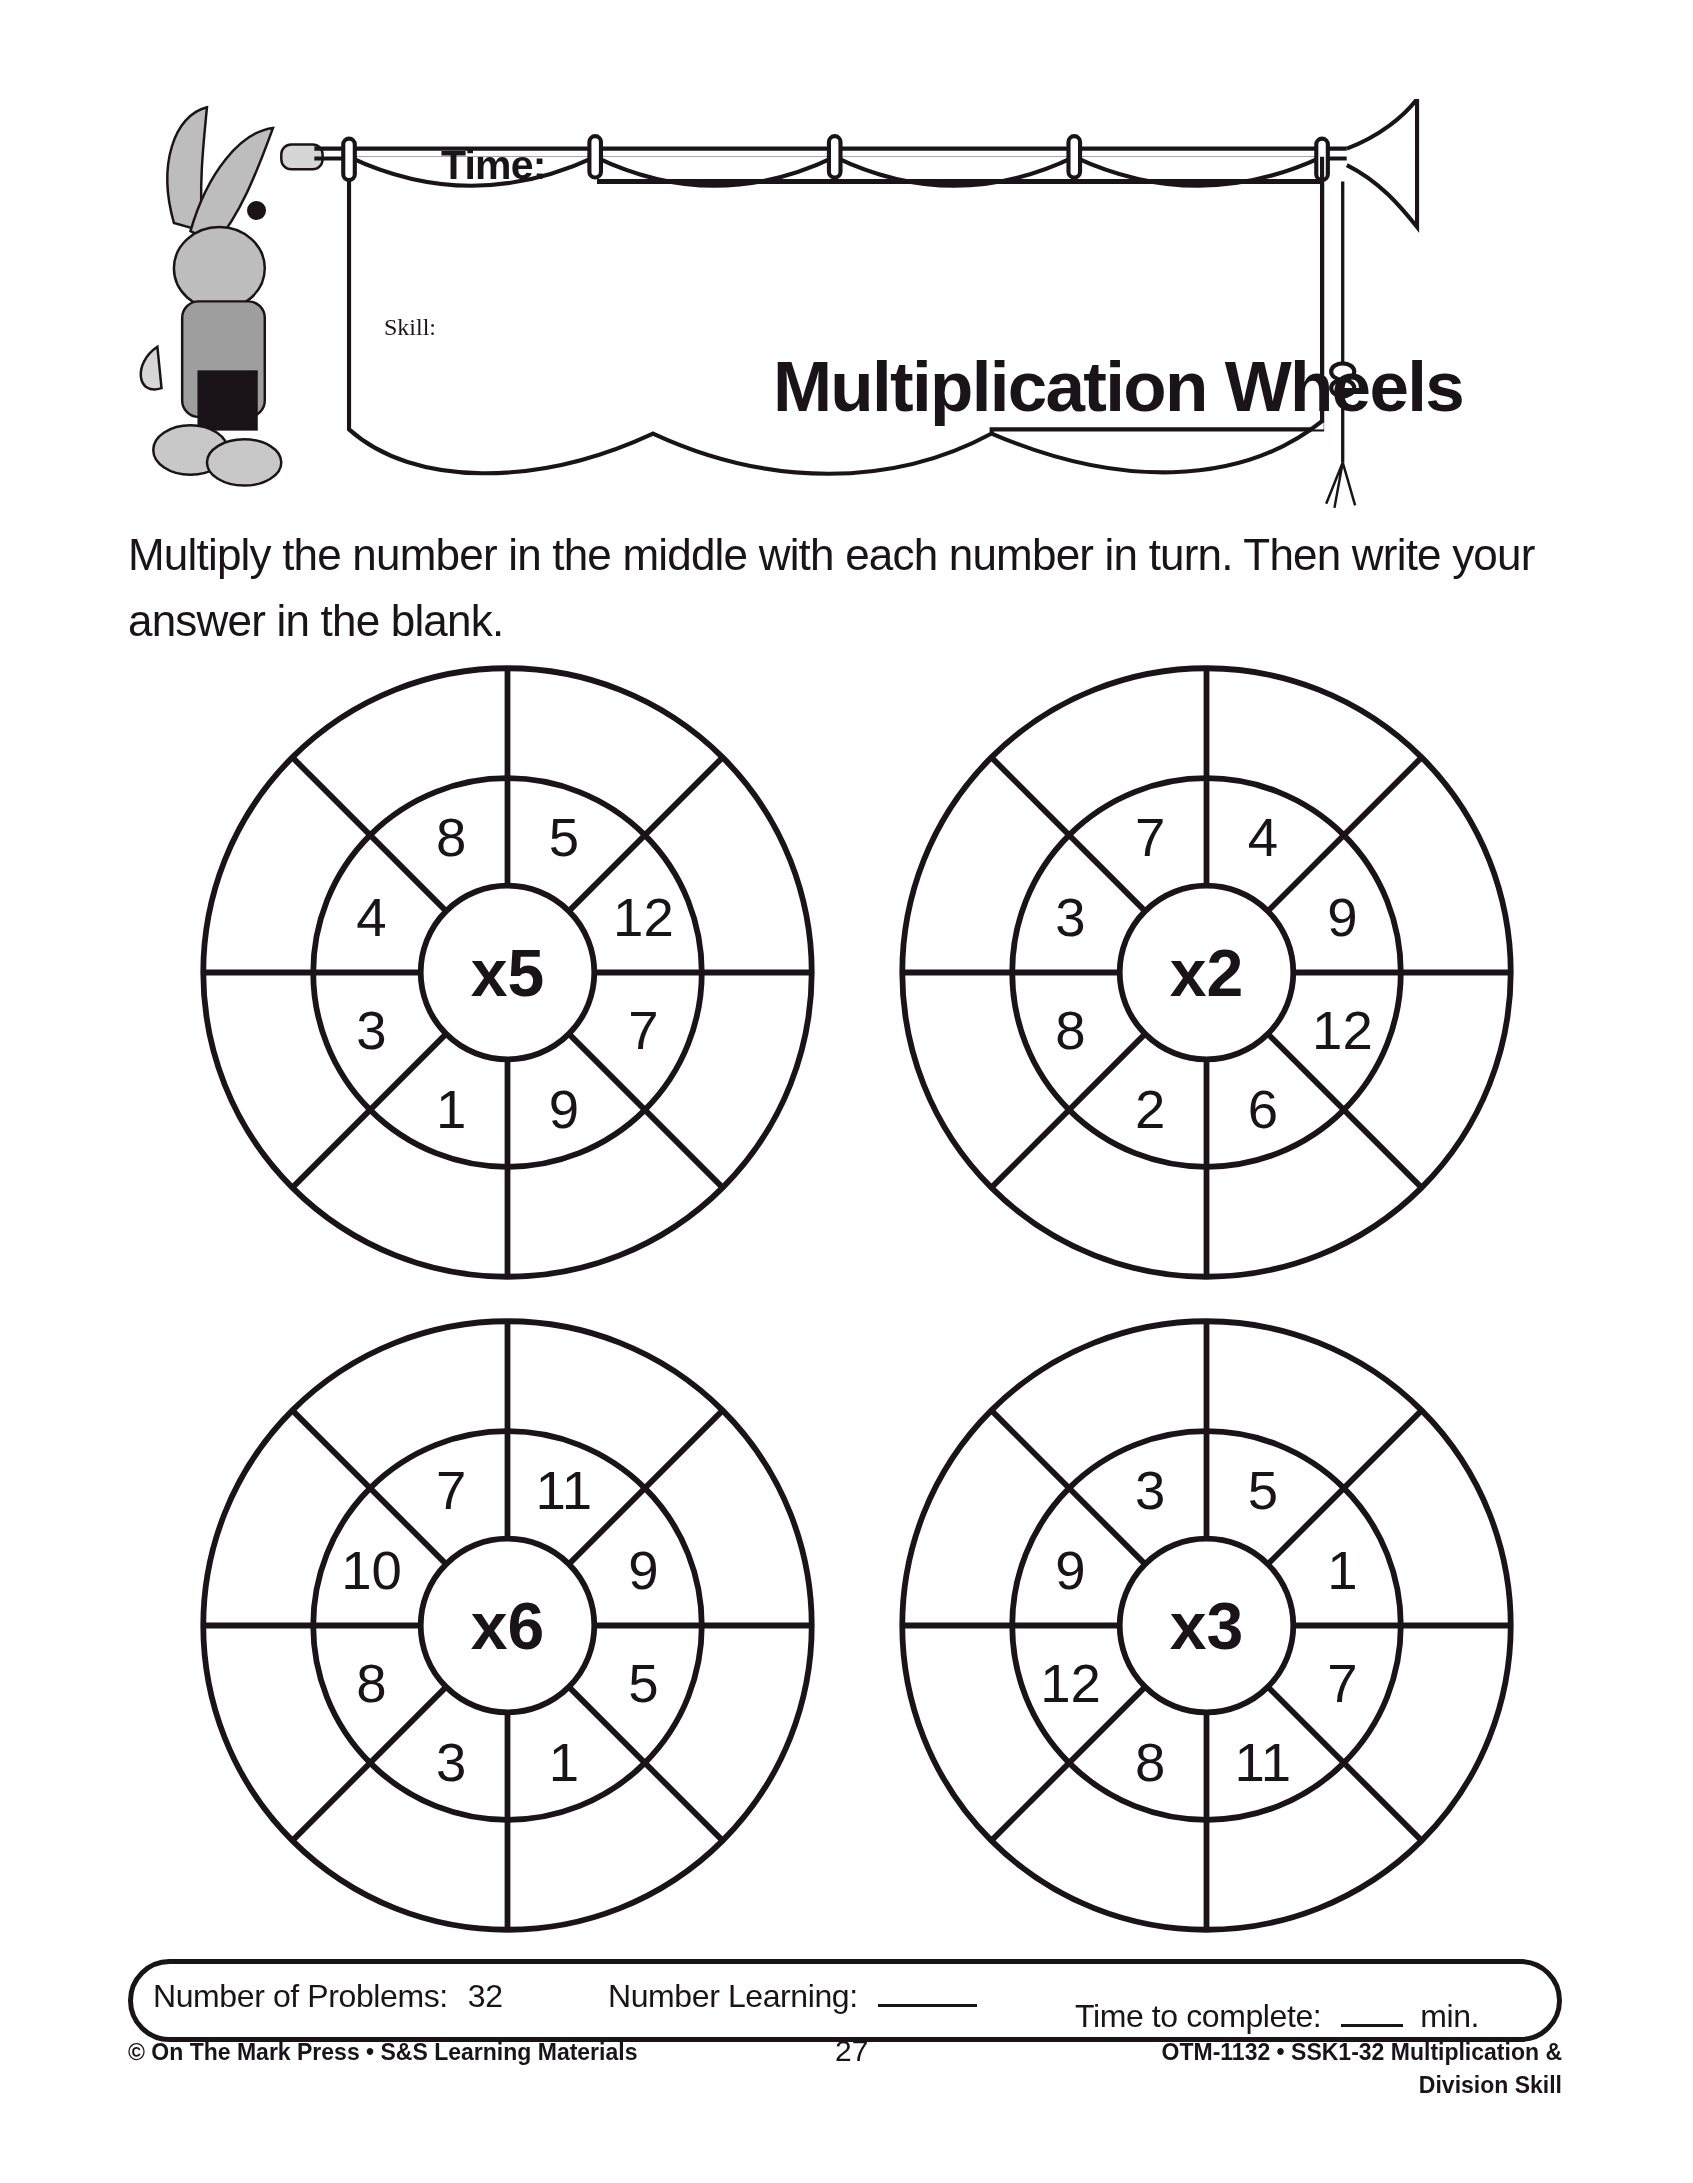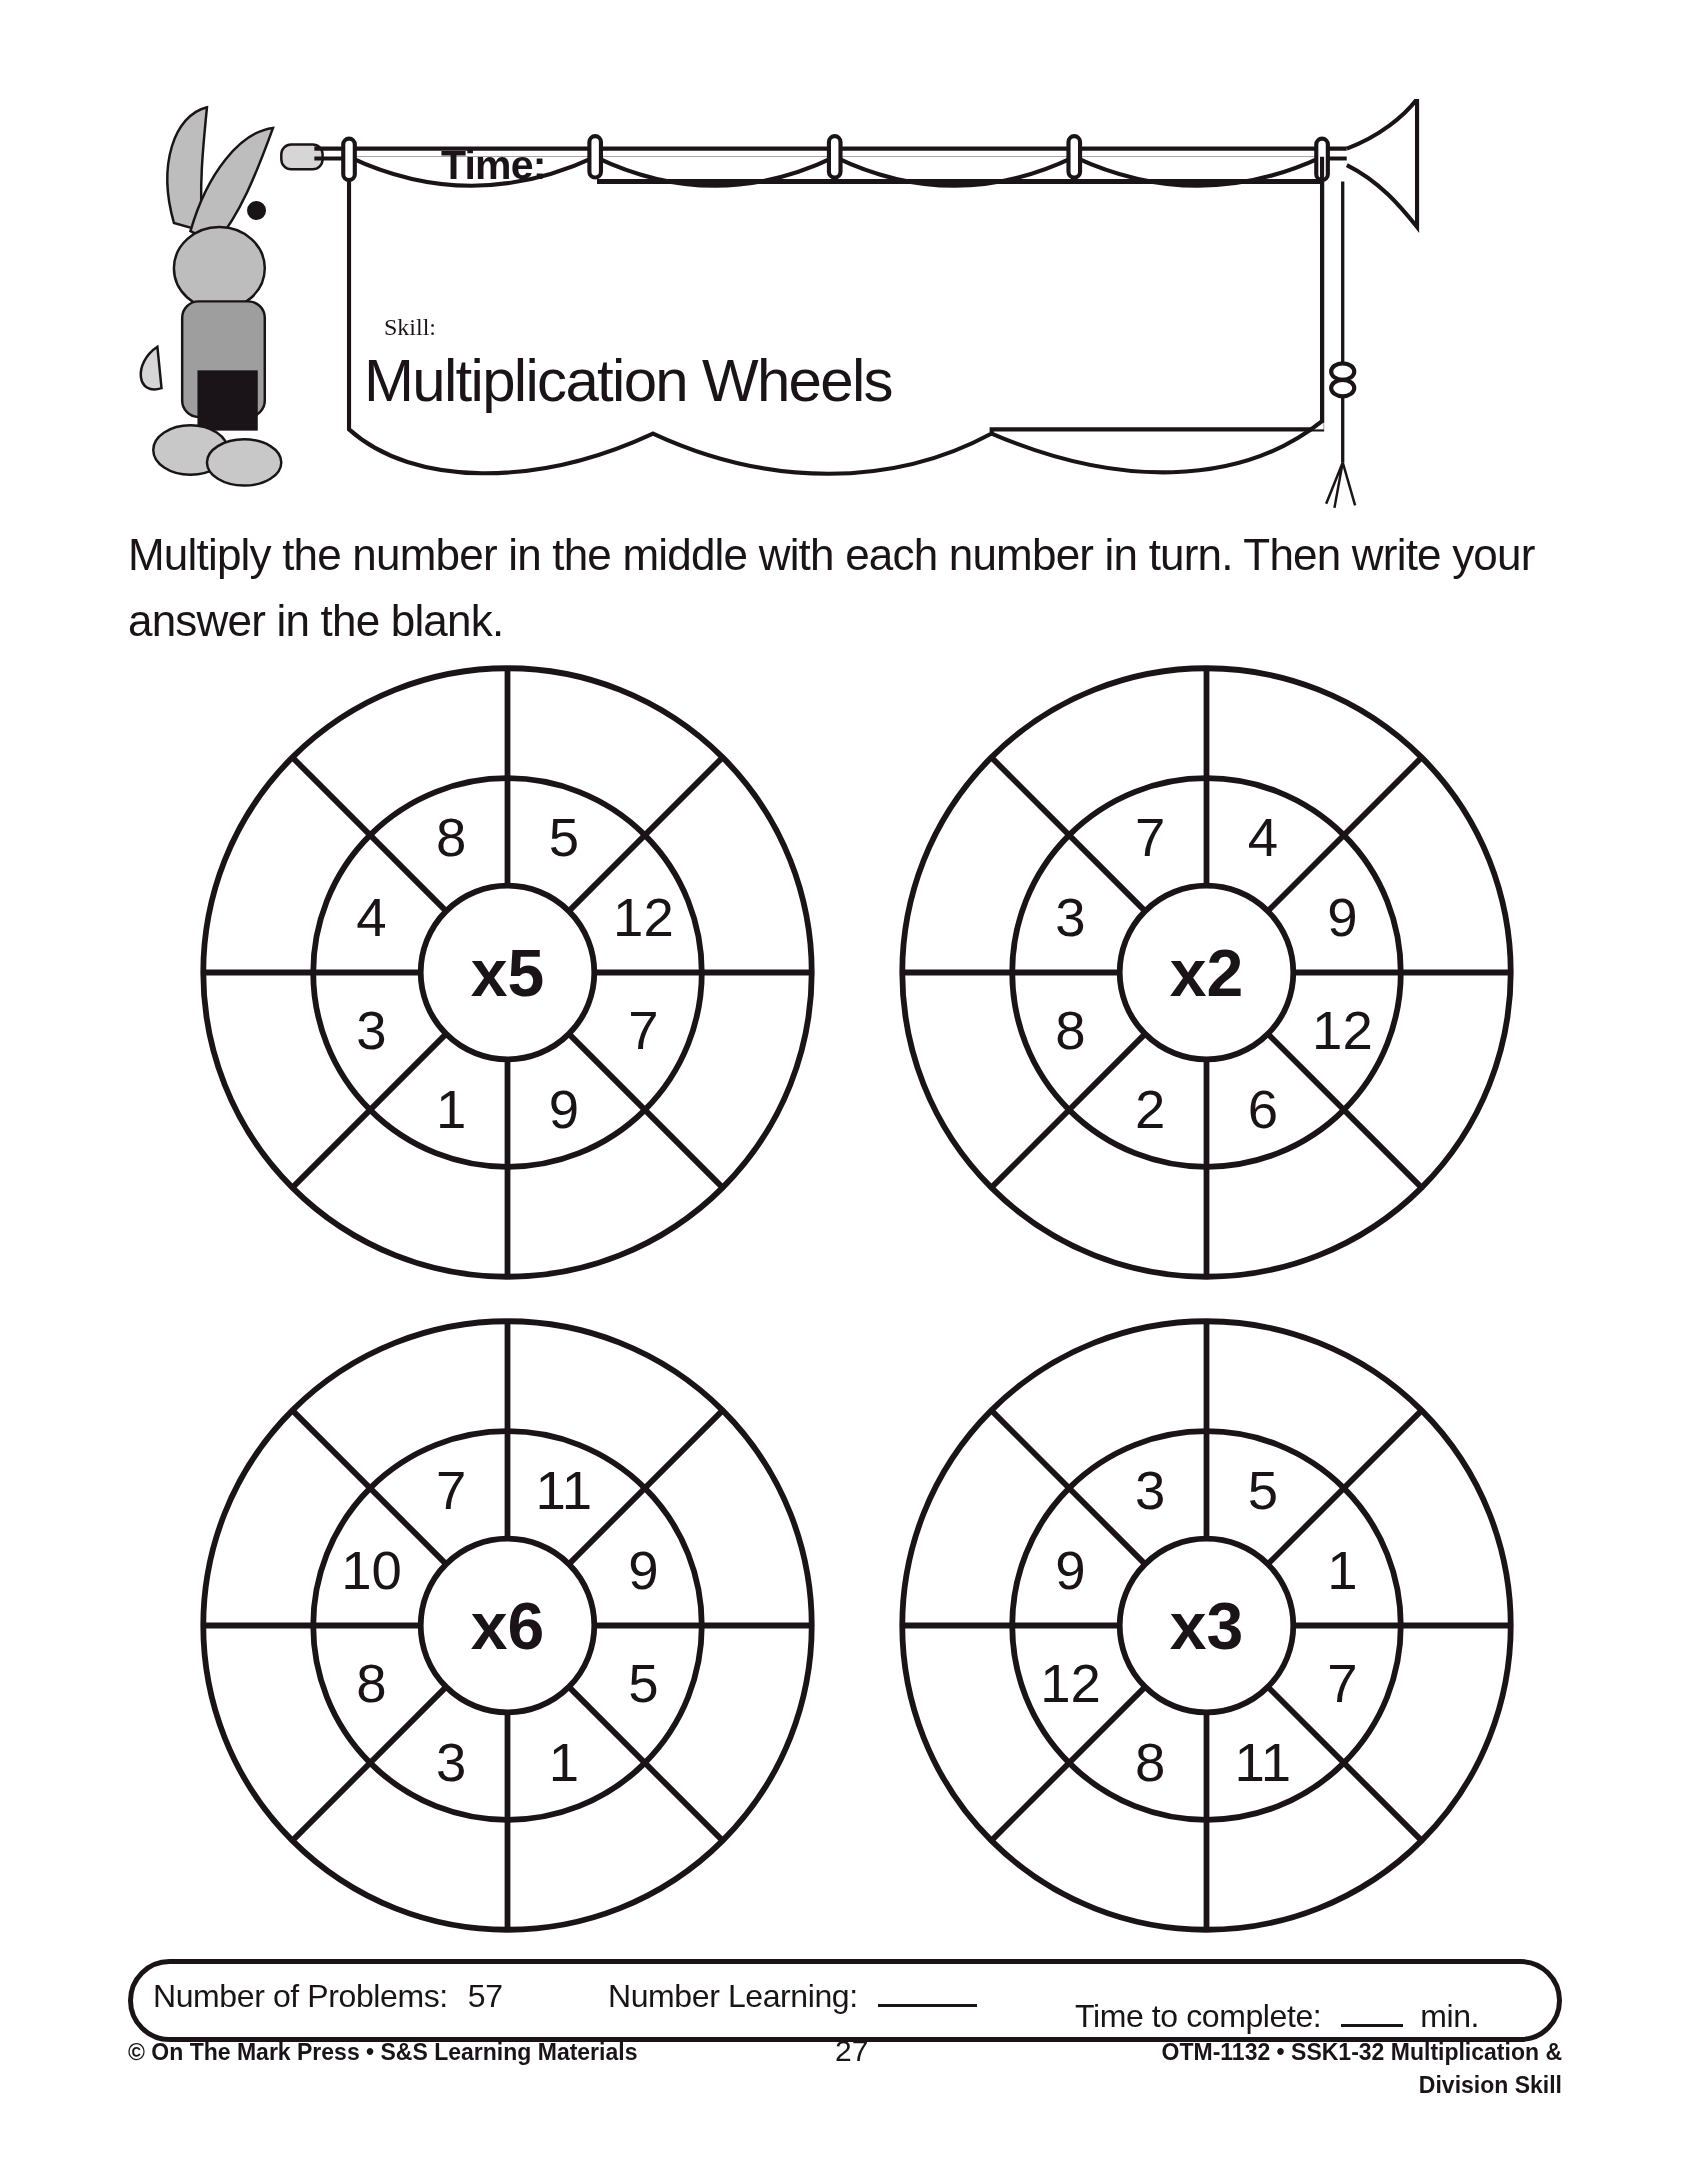--- a/index.html
+++ b/index.html
@@ -1,21 +1,21 @@
 <!DOCTYPE html>
 <html style="font-size:13.2px"><head>
 <meta charset="utf-8">
 <style>
   html, body { margin:0; padding:0; background:#ffffff; }
   body { width:1693px; height:2183px; position:relative; overflow:hidden; color:#1a1418; font-family:"Liberation Sans", sans-serif; }
   .abs { position:absolute; }
   .name-label { left:441px; top:142px; font-size:41px; font-weight:bold; letter-spacing:-0.8px; }
   .name-line { left:597px; top:179px; width:727px; height:0; border-bottom:5px solid #1a1418; }
   .skill-label { left:384px; top:314px; font-family:"Liberation Serif", serif; font-size:24px; }
-  .title { left:364px; top:346px; width:1099px; text-align:left; font-size:60px; font-weight:normal; letter-spacing:-1.7px; }
+  .title { left:364px; top:346px; width:1099px; text-align:right; font-size:71px; font-weight:bold; letter-spacing:-1.7px; }
   .instructions { left:128px; top:522px; width:1455px; font-size:44px; line-height:66px; letter-spacing:-0.8px; }
   svg.wheel { position:absolute; overflow:visible; }
   .wheel-num { font-family:"Liberation Sans", sans-serif; font-size:66px; fill:#1a1418; }
   .wheel-center { font-family:"Liberation Sans", sans-serif; font-size:80px; font-weight:bold; fill:#1a1418; }
   .score-box { left:128px; top:1959px; width:1434px; height:83px; border:5px solid #1a1418; border-radius:45px; box-sizing:border-box; }
   .score-item { top:1978px; font-size:32px; letter-spacing:-0.4px; }
   .blank { display:inline-block; border-bottom:3.3px solid #1a1418; vertical-align:baseline; margin-left:11.6px; }
   .footer { font-family:Liberation Sans, sans-serif; font-weight:bold; font-size:23px; }
 </style>
 </head>
@@ -186,21 +186,21 @@
       <text x="309.8823490390141" y="566.4505567870091" text-anchor="middle" class="wheel-num">8</text>
       <text x="213.54944321299095" y="470.11765096098594" text-anchor="middle" class="wheel-num">12</text>
       <text x="213.54944321299098" y="333.882349039014" text-anchor="middle" class="wheel-num">9</text>
       <text x="378" y="406" text-anchor="middle" class="wheel-center">x3</text>
     </svg>
   </div>
 
 <div class="abs score-box"></div>
 <div class="abs score-item" style="left:153px;">
   <span>Number of Problems:</span>
-  <span style="margin-left:11.6px;">57</span>
+  <span style="margin-left:11.6px;">32</span>
 </div>
 <div class="abs score-item" style="left:608px;">
   <span>Number Learning:</span>
   <span class="blank" style="width:99px;"></span>
 </div>
 <div class="abs score-item" style="left:1075px;margin-top:20px;">
   <span>Time to complete:</span>
   <span class="blank" style="width:62px;"></span>
   <span style="margin-left:8.3px;">min.</span>
 </div>

